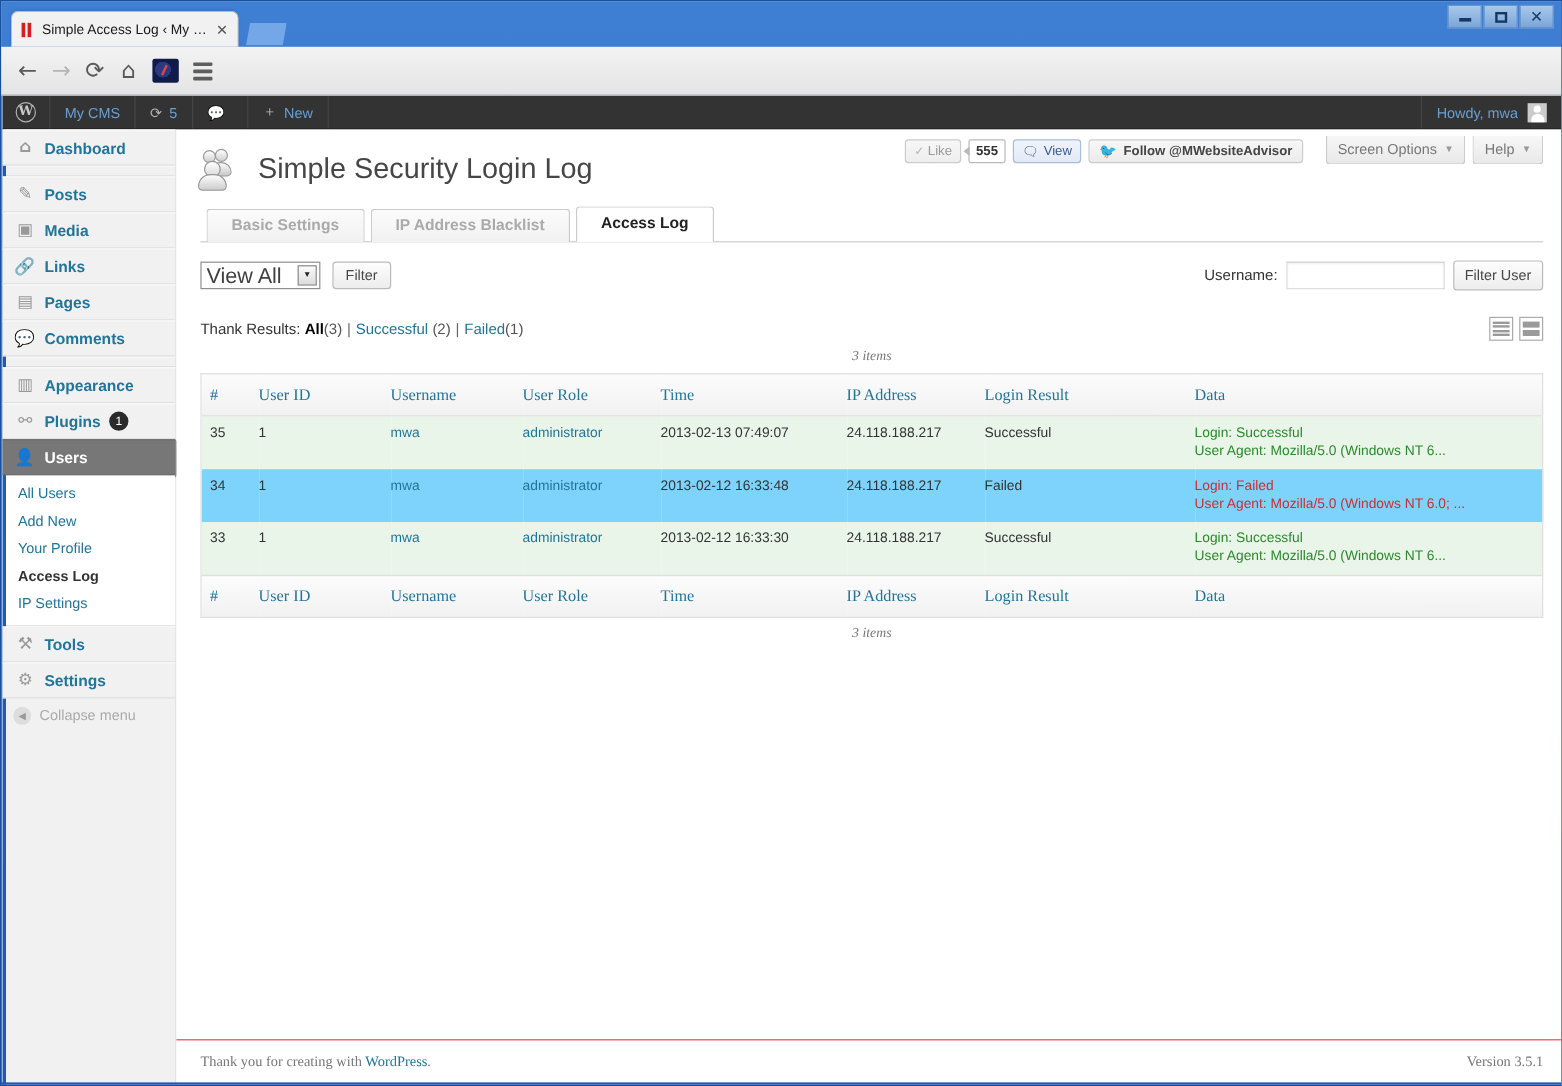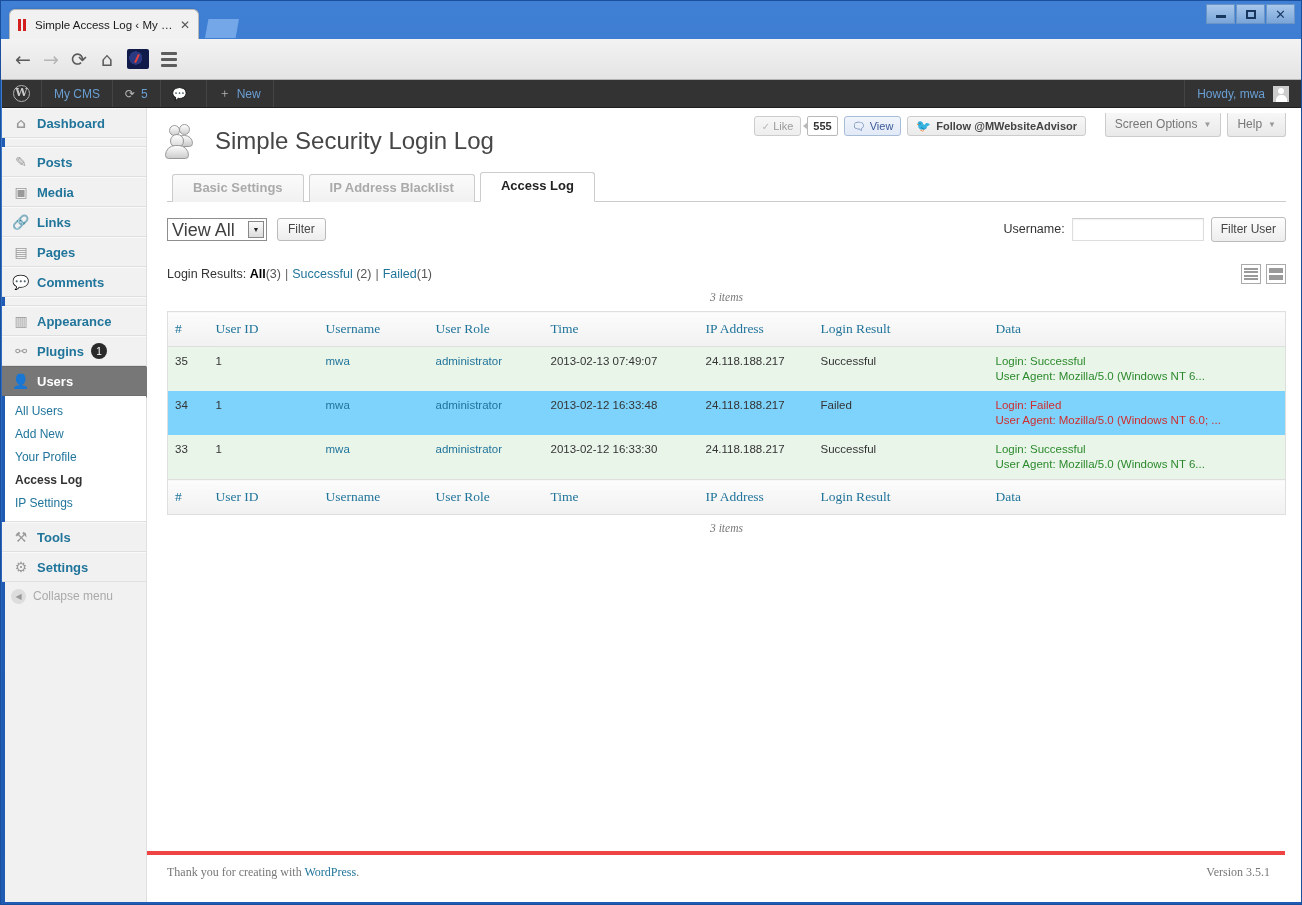--- a/index.html
+++ b/index.html
@@ -395,23 +395,23 @@
   .c-data  { }
   #log-table thead th.c-num, #log-table tfoot th.c-num { padding-left: 7px; }
   td.c-uname a, td.c-urole a { color: #21759b; text-decoration: none; }
   .res-ok   { color: #2c8a2c; }
   .res-fail { color: #d63638; }
   .data-ok   { color: #2c8a2c; }
   .data-fail { color: #cf2e2e; }
 
   
   #wpfooter {
-    position: absolute; left: 0; right: 16px; bottom: 0;
-    padding: 10px 15px 24px 20px;
-    border-top: 4px solid #ef4444;
+    position: absolute; left: 0; right: 0; bottom: 0;
+    padding: 10px 15px 12px 20px;
+    border-top: 1px solid #ef4444;
     display: flex; align-items: center;
     font-size: 12px; color: #777;
     font-family: "Liberation Serif", serif;
   }
   #wpfooter a { color: #21759b; text-decoration: none; }
   #footer-version { margin-left: auto; }
   #page-bottom-bar {
     position: absolute; left: 0; bottom: 0; width: 1300px; height: 2px;
     background: #1f5ab3;
   }
@@ -602,21 +602,21 @@
 
             <div id="user-filter">
               <label>Username:</label>
               <input id="username-input" type="text" placeholder="" style="">
               <button id="filter-user-btn" class="btn-secondary">Filter User</button>
             </div>
           </div>
 
           <div id="subsub-row">
             <div id="subsubsub">
-              <span>Login Results:</span>
+              <span>Thank Results:</span>
               <a class="current-link">All</a><span class="cnt">(3)</span><span class="sep">|</span><a>Successful</a> <span class="cnt">(2)</span><span class="sep">|</span><a>Failed</a><span class="cnt">(1)</span>
             </div>
             <div id="view-switch">
               <div class="vs-btn">
                   <i></i>
                   <i></i>
                   <i></i>
                   <i></i>
                 </div>
               <div class="vs-btn excerpt">

